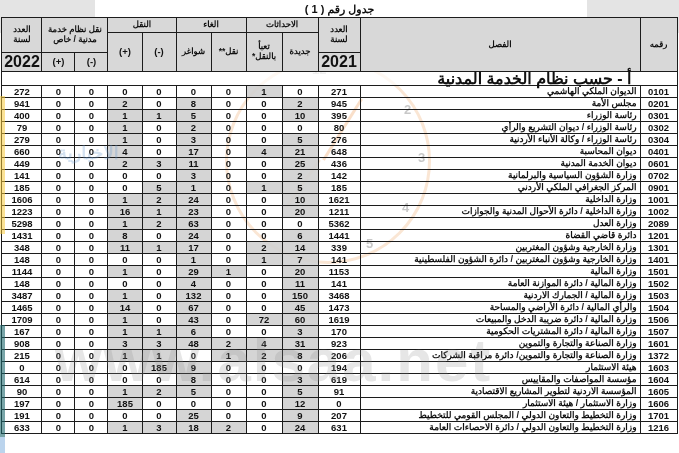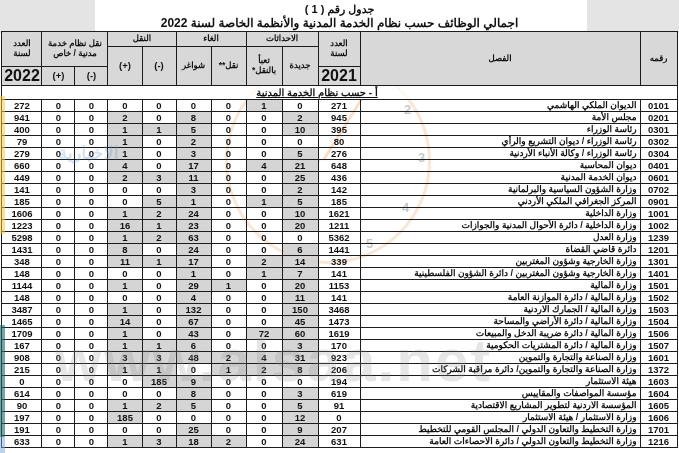--- a/index.html
+++ b/index.html
@@ -18,22 +18,22 @@
     position:relative;z-index:2;background:transparent;
   }
   th,td{border:1px solid #1c1c1c;padding:0;text-align:center;vertical-align:middle;font-weight:700;}
   thead th{background:#d8d8d8;font-size:8.5px;line-height:1.15;white-space:pre-line;}
   thead tr.r1{height:15px;}
   thead tr.r2{height:20px;}
   thead tr.r3{height:13px;}
   thead th.year{font-size:16px;}
   thead th.sign{font-size:9.5px;}
   tr.section td{
-    height:13px;font-size:10px;padding-left:0;padding-right:45px;
-    background:rgba(255,255,255,.7);white-space:nowrap;text-decoration:underline;
+    height:13px;font-size:16px;text-align:right;padding-left:0;padding-right:45px;
+    background:rgba(255,255,255,.7);white-space:nowrap;
   }
   tbody td{height:11px;line-height:11px;font-size:9.5px;background:rgba(255,255,255,.0);}
   tbody td.name{
     text-align:right;padding-right:3px;padding-left:12px;font-size:9px;
     white-space:nowrap;overflow:hidden;
   }
   tbody td.hl{background:rgba(208,208,208,.9);}
   
   .wm{position:absolute;pointer-events:none;}
   .wm-ring{left:225px;top:58px;width:200px;height:200px;border:3px solid rgba(233,140,60,.22);border-radius:50%;z-index:1;}
@@ -53,21 +53,20 @@
 </head>
 <body>
 
 <div class="page" dir="rtl">
 
   <div class="corner left"></div>
   <div class="corner right"></div>
 
   <div class="titlebar">
     <div class="title">جدول رقم ( 1 )</div>
-    <div class="subtitle">اجمالي الوظائف حسب نظام الخدمة المدنية والأنظمة الخاصة لسنة 2022</div>
   </div>
 
   <div class="wm wm-ring"></div>
   <div class="wm wm-hand1"></div>
   <div class="wm wm-hand2"></div>
   <span class="wm-num" style="left:312px;top:62px;">12</span>
   <span class="wm-num" style="left:404px;top:102px;">2</span>
   <span class="wm-num" style="left:418px;top:150px;">3</span>
   <span class="wm-num" style="left:402px;top:200px;">4</span>
   <span class="wm-num" style="left:366px;top:236px;">5</span>
@@ -274,21 +273,21 @@
           <td>0</td>
           <td>0</td>
           <td class="hl">23</td>
           <td class="hl">1</td>
           <td class="hl">16</td>
           <td>0</td>
           <td>0</td>
           <td>1223</td>
         </tr>
         <tr>
-          <td>1239</td>
+          <td>2089</td>
           <td class="name">وزارة العدل</td>
           <td>5362</td>
           <td>0</td>
           <td>0</td>
           <td>0</td>
           <td class="hl">63</td>
           <td class="hl">2</td>
           <td class="hl">1</td>
           <td>0</td>
           <td>0</td>
@@ -373,21 +372,21 @@
           <td>0</td>
           <td class="hl">132</td>
           <td>0</td>
           <td class="hl">1</td>
           <td>0</td>
           <td>0</td>
           <td>3487</td>
         </tr>
         <tr>
           <td>1504</td>
-          <td class="name">وزارة المالية / دائرة الأراضي والمساحة</td>
+          <td class="name">والرأي المالية / دائرة الأراضي والمساحة</td>
           <td>1473</td>
           <td class="hl">45</td>
           <td>0</td>
           <td>0</td>
           <td class="hl">67</td>
           <td>0</td>
           <td class="hl">14</td>
           <td>0</td>
           <td>0</td>
           <td>1465</td>

